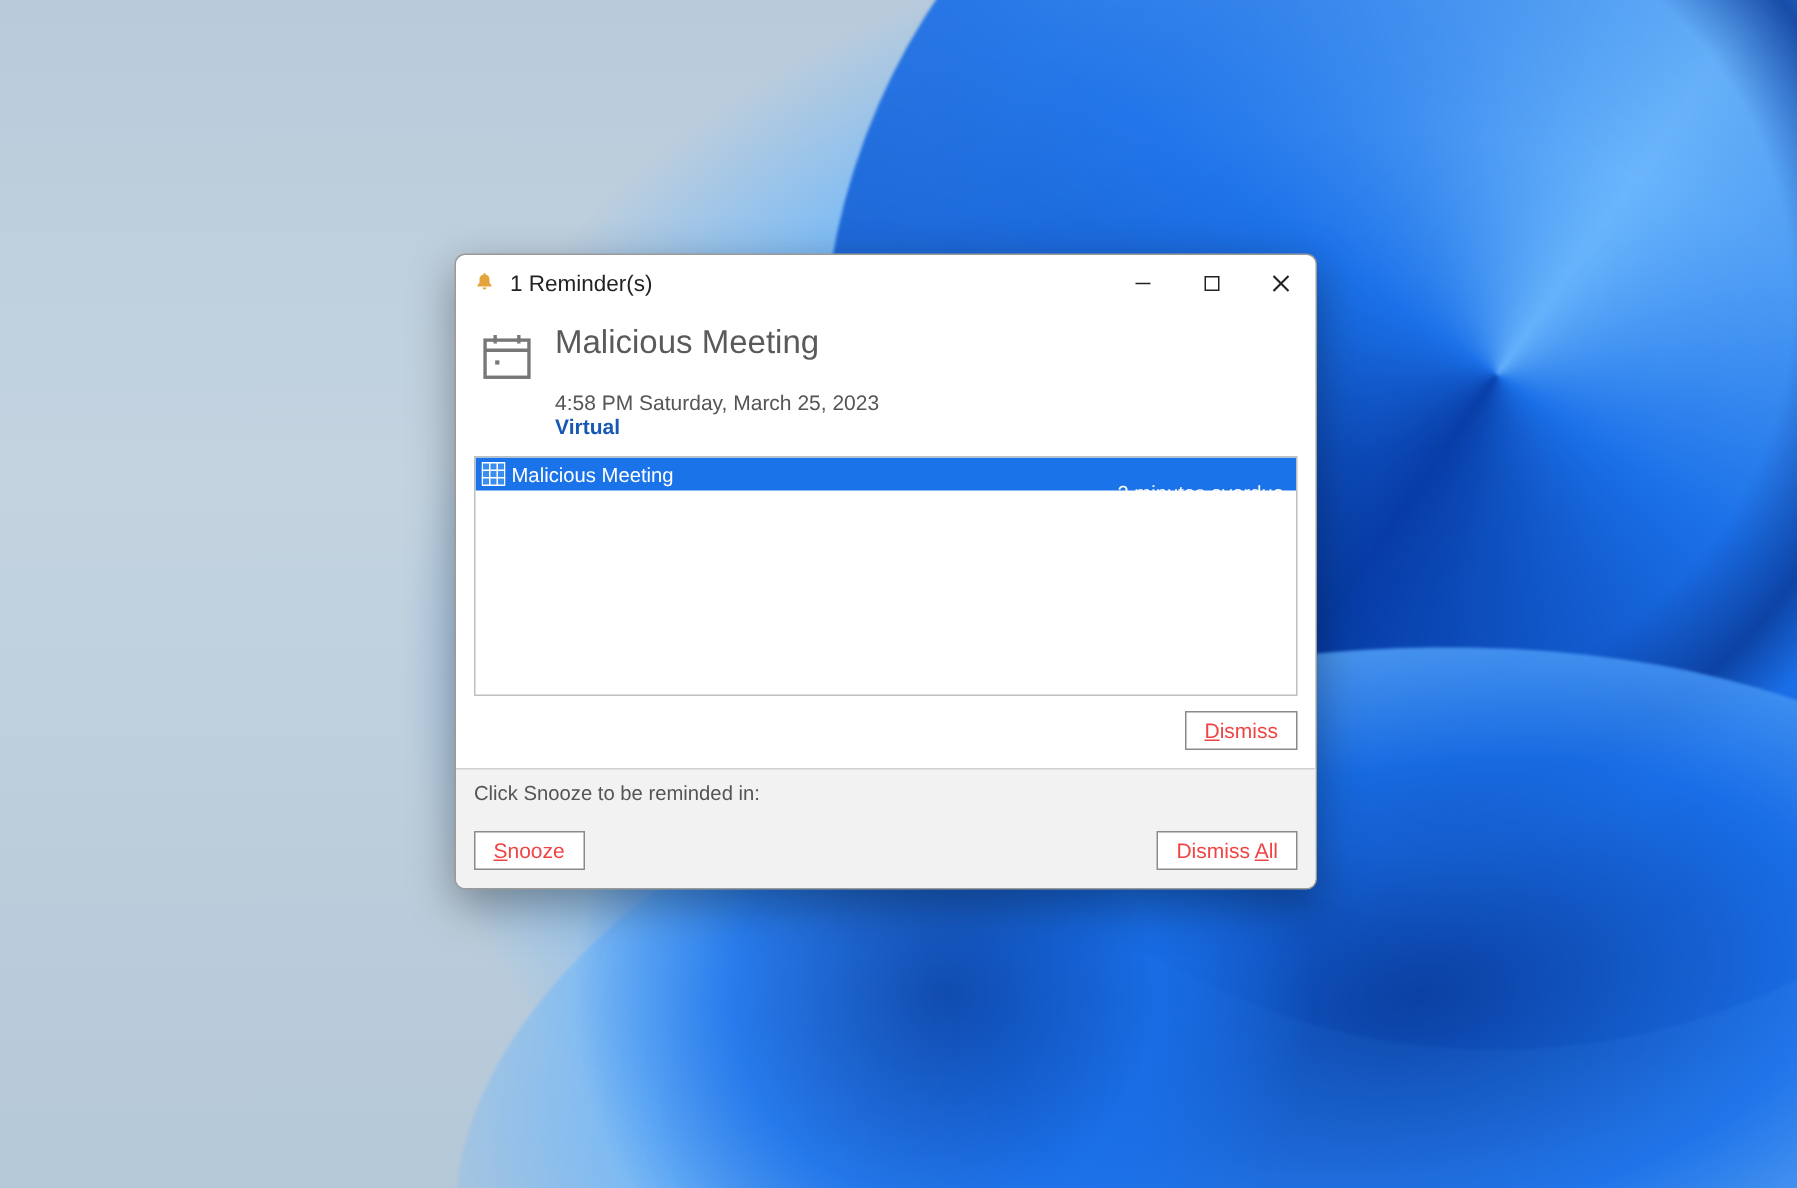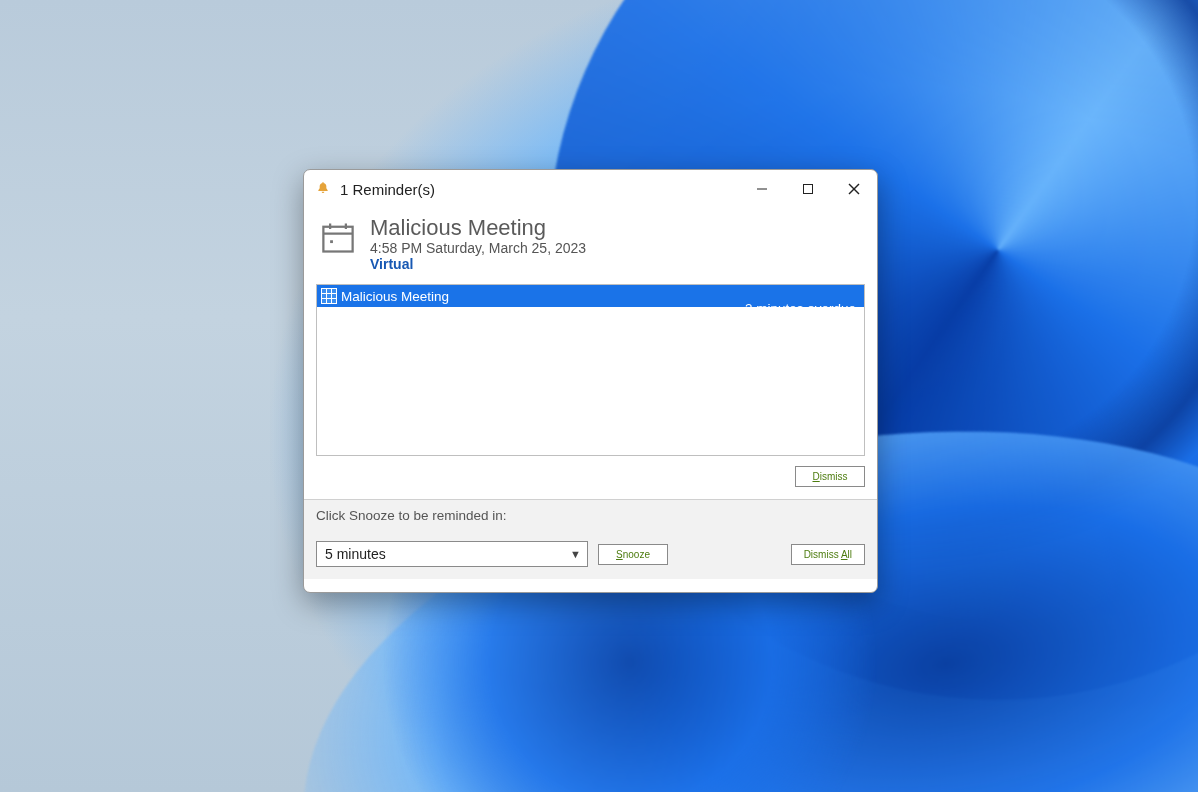--- a/index.html
+++ b/index.html
@@ -70,21 +70,21 @@
     display: flex;
     padding: 8px 16px 12px 16px;
   }
   .header .cal-icon {
     width: 36px; height: 36px;
     margin-right: 14px; margin-top: 4px;
     flex: 0 0 auto;
   }
   .header .meta { display: flex; flex-direction: column; }
   .meeting-title { font-size: 22px; color: #5a5a5a; line-height: 1.1; }
-  .meeting-time  { font-size: 14px; color: #555; margin-top: 0; }
+  .meeting-time  { font-size: 14px; color: #555; margin-top: 20px; }
   .meeting-loc   { font-size: 14px; color: #1758b3; font-weight: 600; margin-top: 0; }
 
   .list {
     margin: 0 12px;
     border: 1px solid #bfbfbf;
     height: 172px;
     background: #fff;
     overflow: auto;
   }
   .list-row {
@@ -101,22 +101,22 @@
   .list-row .row-status { flex: 0 0 auto; margin-top: 24px; }
 
   .dismiss-row {
     display: flex; justify-content: flex-end;
     padding: 10px 12px 12px 12px;
   }
   .btn {
     background: #fff;
     border: 1px solid #8a8a8a;
     padding: 4px 12px;
-    font-size: 10px;
-    color: #4d7c0f;
+    font-size: 14px;
+    color: #ef4444;
     font-family: inherit;
     min-width: 70px;
     text-align: center;
   }
   .btn .ul { text-decoration: underline; }
 
   .footer {
     border-top: 1px solid #d0d0d0;
     background: #f2f2f2;
     padding: 8px 12px 12px 12px;
@@ -208,24 +208,20 @@
       </div>
     </div>
 
     <div class="dismiss-row">
       <button class="btn"><span class="ul">D</span><span>ismiss</span></button>
     </div>
 
     <div class="footer">
       <div class="footer-label">Click Snooze to be reminded in:</div>
       <div class="footer-controls">
-        <div class="snooze-select">
-          <span>5 minutes</span>
-          <span class="caret">▼</span>
-        </div>
         <button class="btn"><span class="ul">S</span><span>nooze</span></button>
         <span class="spacer"></span>
         <button class="btn"><span>Dismiss </span><span class="ul">A</span><span>ll</span></button>
       </div>
     </div>
 
   </div>
 </div>
 
 </body></html>

